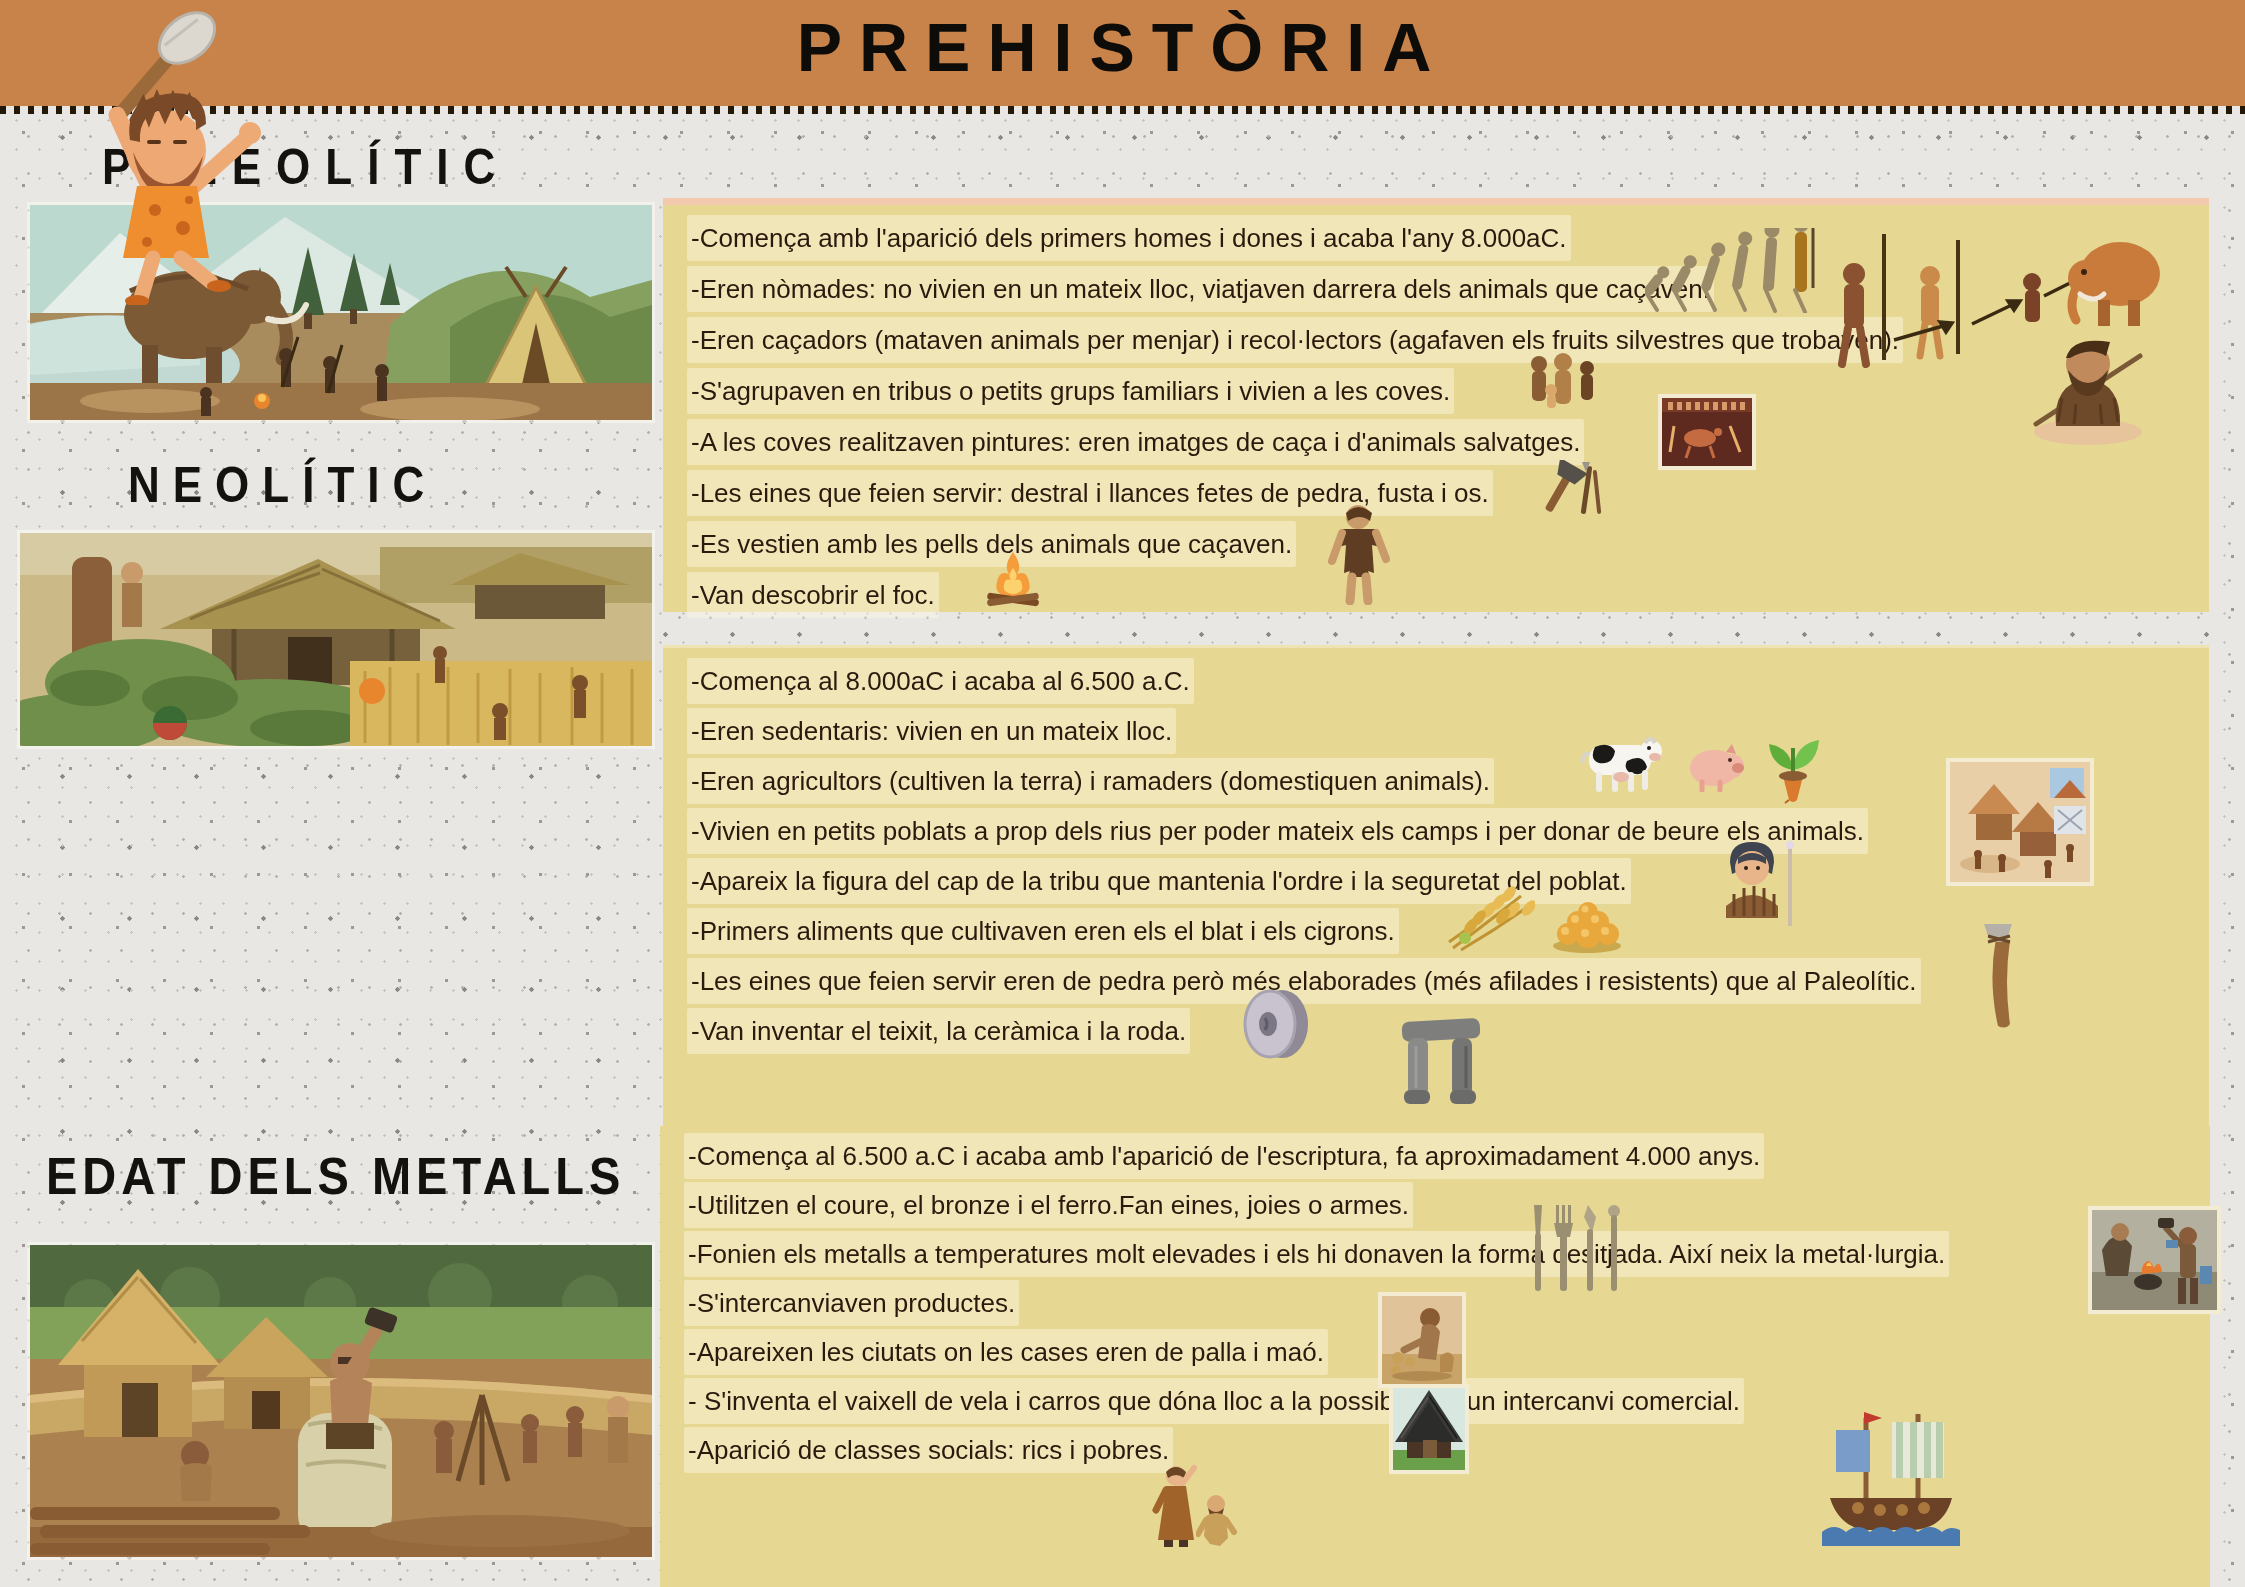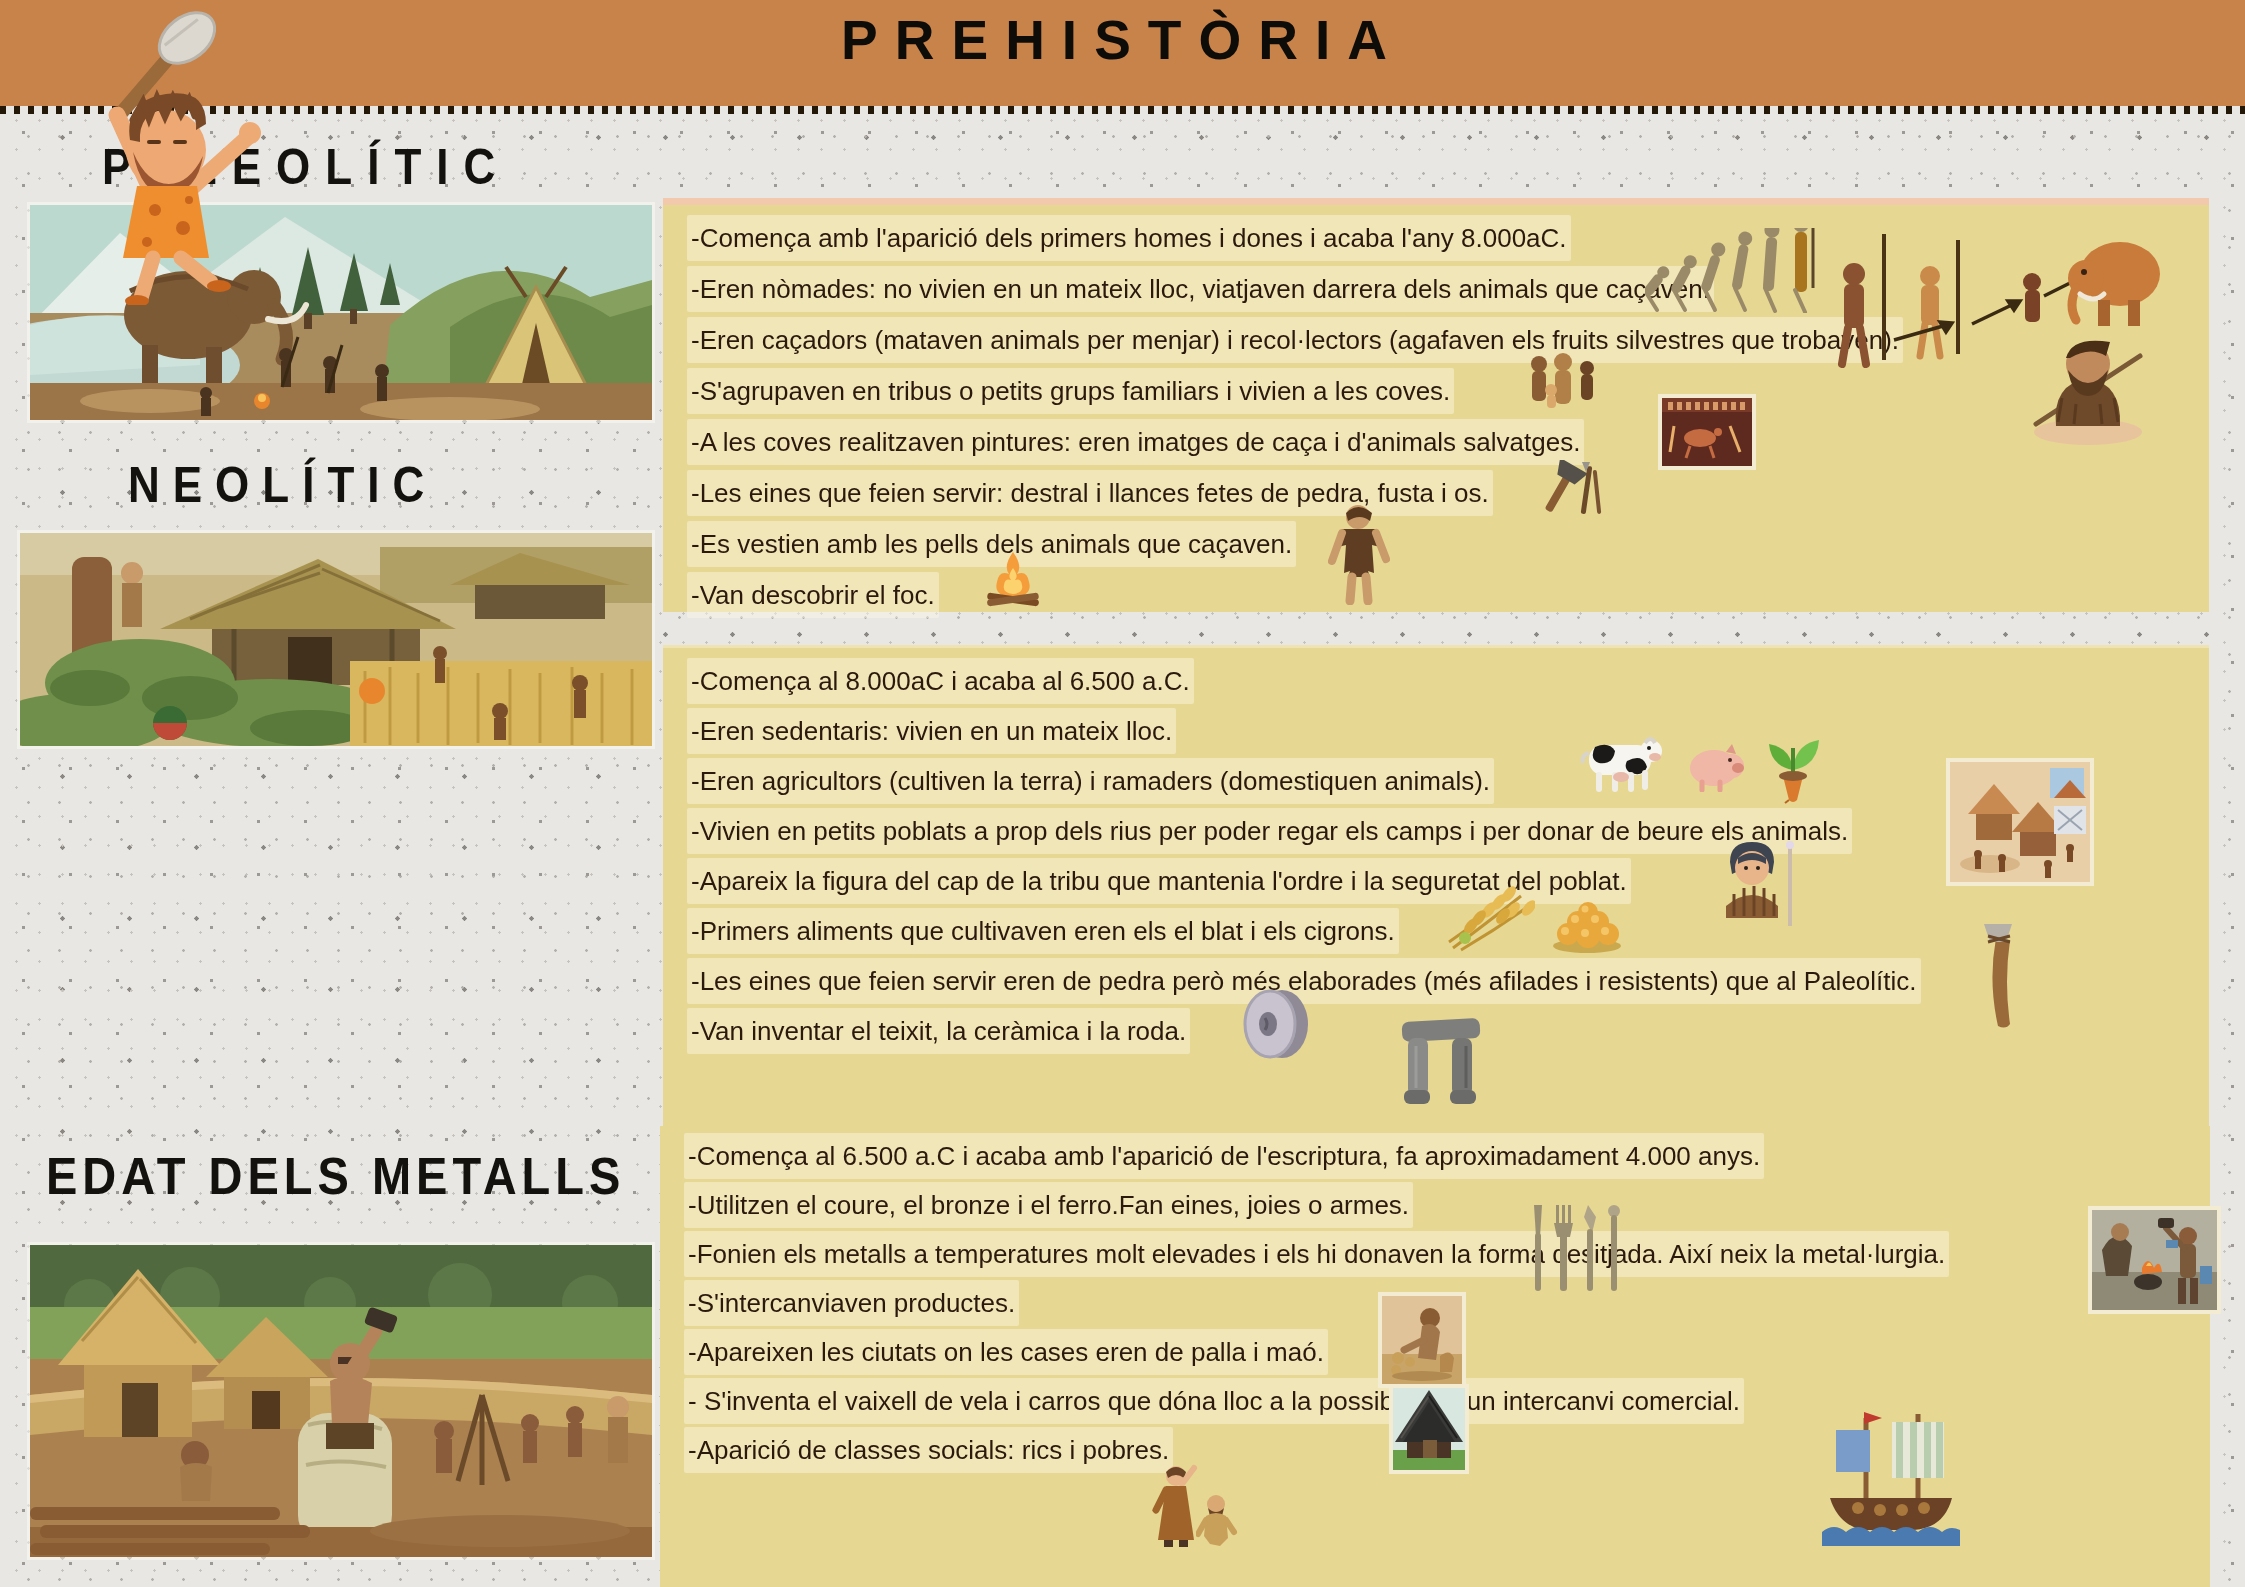--- a/index.html
+++ b/index.html
@@ -11,21 +11,21 @@
       radial-gradient(circle,#9d9a96 1.6px,transparent 1.9px),
       radial-gradient(circle,#b3b0ac 1.2px,transparent 1.5px),
       radial-gradient(circle,#c6c3bf 1px,transparent 1.3px),
       radial-gradient(circle,#8b8884 2px,transparent 2.3px);
     background-size:47px 53px,31px 37px,23px 29px,67px 71px;
     background-position:0 0,13px 7px,5px 19px,29px 31px;
   }
   .header{position:absolute;left:0;top:0;width:2245px;height:106px;background:#c8834a;}
   .title{
     position:absolute;top:8px;left:50%;transform:translateX(-50%);
-    font-size:55px;font-weight:900;letter-spacing:17px;color:#0e0c09;white-space:nowrap;text-align:right;
+    font-size:68px;font-weight:900;letter-spacing:17px;color:#0e0c09;white-space:nowrap;text-align:right;
   }
   .dots{
     position:absolute;left:0;top:106px;width:2245px;height:8px;
     background:repeating-linear-gradient(90deg,#241809 0 6px,transparent 6px 14px);
   }
   .sec-h{position:absolute;margin:0;font-weight:900;color:#14120f;white-space:nowrap;transform:scaleY(1.12);}
   #h1{left:102px;top:142px;font-size:44px;letter-spacing:15px;}
   #h2{left:128px;top:460px;font-size:44px;letter-spacing:13px;}
   #h3{left:46px;top:1148px;font-size:47px;letter-spacing:5px;}
   .scene{position:absolute;box-shadow:0 0 0 3px rgba(250,248,242,.6);}
@@ -442,21 +442,21 @@
         <line x1="68" y1="76" x2="70" y2="96"></line>
           <line x1="82" y1="70" x2="86" y2="94"></line>
       </g>
     </svg>
   </span>
 
   <div class="box" id="box2">
     <p class="bl"><span>-Comença al 8.000aC i acaba al 6.500 a.C.</span></p>
     <p class="bl"><span>-Eren sedentaris: vivien en un mateix lloc.</span></p>
     <p class="bl"><span>-Eren agricultors  (cultiven la terra) i ramaders (domestiquen animals).</span></p>
-    <p class="bl"><span>-Vivien en petits poblats a prop dels rius per poder regar els camps  i per donar de beure els animals.</span></p>
+    <p class="bl"><span>-Vivien en petits poblats a prop dels rius per poder mateix els camps  i per donar de beure els animals.</span></p>
     <p class="bl"><span>-Apareix la figura del cap de la tribu que mantenia l'ordre i la seguretat del poblat.</span></p>
     <p class="bl"><span>-Primers aliments que cultivaven eren els el blat i els cigrons.</span></p>
     <p class="bl"><span>-Les eines que feien servir eren de pedra però més elaborades (més afilades i resistents) que al Paleolític.</span></p>
     <p class="bl"><span>-Van inventar el teixit, la ceràmica i la roda.</span></p>
   </div>
 
   <span class="ic" style="left:1575px;top:735px">
     <svg width="88" height="58" viewBox="0 0 88 58">
       <rect x="14" y="10" width="62" height="30" rx="14" fill="#f7f5f0"></rect>
       <path d="M20,12 q14,-6 20,4 q-2,14 -16,12 q-10,-4 -4,-16 Z" fill="#1c1a18"></path>

